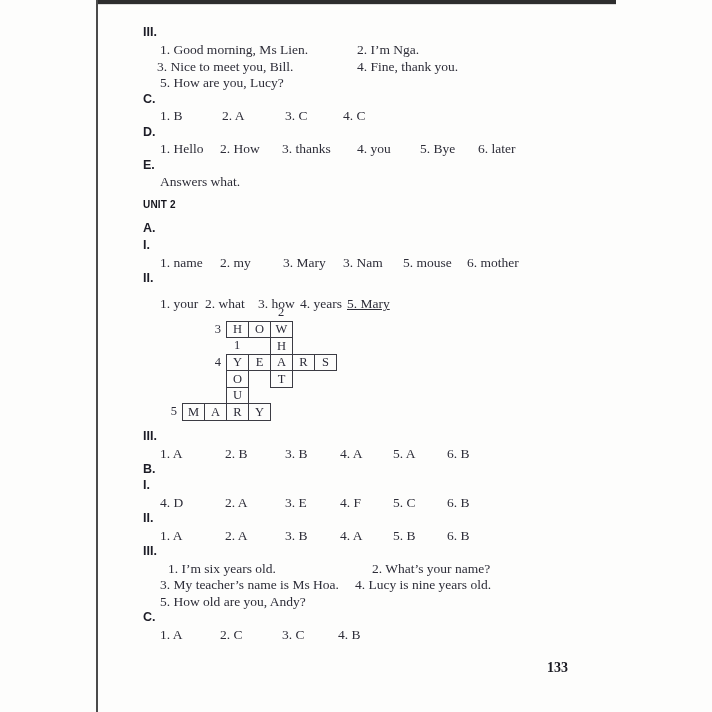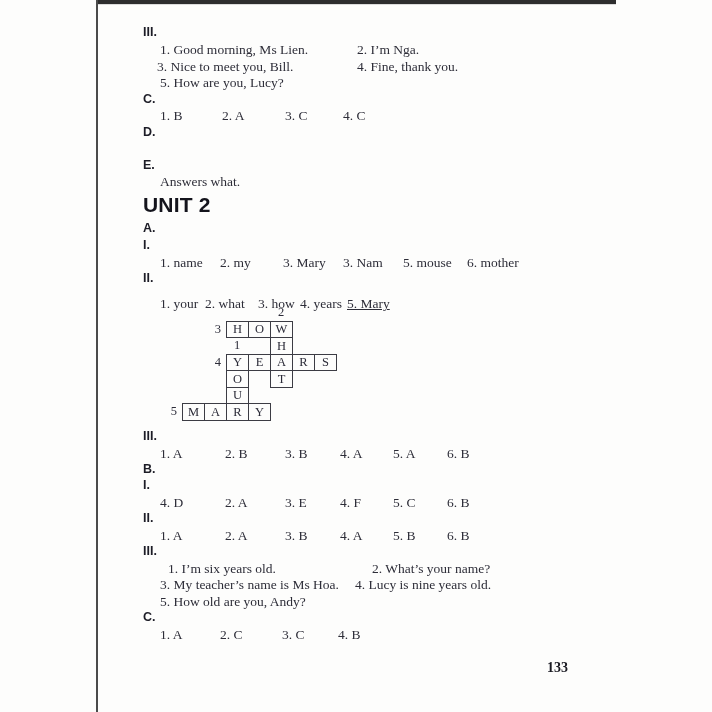--- a/index.html
+++ b/index.html
@@ -22,21 +22,21 @@
   }
   .sec {
     position:absolute; white-space:nowrap;
     font-family:"Liberation Sans", sans-serif;
     font-weight:bold; font-size:12.5px; line-height:14px;
     color:#1c1c26;
   }
   .unit-title {
     position:absolute; white-space:nowrap;
     font-family:"Liberation Sans", sans-serif;
-    font-weight:bold; font-size:21px; line-height:16px;
+    font-weight:bold; font-size:10px; line-height:16px;
     color:#14141c; letter-spacing:.2px;
   }
   .ln { position:absolute; left:0; top:0; width:712px; height:17px; }
   .ai {
     position:absolute; top:0; white-space:nowrap;
     font-family:"Liberation Serif", serif;
     font-size:13.5px; line-height:15px; color:#2d2d38;
   }
   .crossword { position:absolute; left:160px; top:304px; width:178px; height:117px; }
   .cw-cell {
@@ -75,20 +75,28 @@
 
   <div class="sec" style="left:143px; top:91.5px">C.</div>
   <div class="ln" style="top:108px">
       <span class="ai" style="left: 160px;">1. B</span>
       <span class="ai" style="left: 222px;">2. A</span>
       <span class="ai" style="left: 285px;">3. C</span>
       <span class="ai" style="left: 343px;">4. C</span>
     </div>
 
   <div class="sec" style="left:143px; top:124.5px">D.</div>
+  <div class="ln" style="top:141px">
+      <span class="ai" style="left: 160px;">1. Hello</span>
+      <span class="ai" style="left: 220px;">2. How</span>
+      <span class="ai" style="left: 282px;">3. thanks</span>
+      <span class="ai" style="left: 357px;">4. you</span>
+      <span class="ai" style="left: 420px;">5. Bye</span>
+      <span class="ai" style="left: 478px;">6. later</span>
+    </div>
 
   <div class="sec" style="left:143px; top:157.5px">E.</div>
   <div class="ln" style="top:174px">
     <span class="ai" style="left:160px">Answers what.</span>
   </div>
 
   <div class="unit-title" style="left:143px; top:197px">UNIT 2</div>
 
   <div class="sec" style="left:143px; top:221px">A.</div>
 

